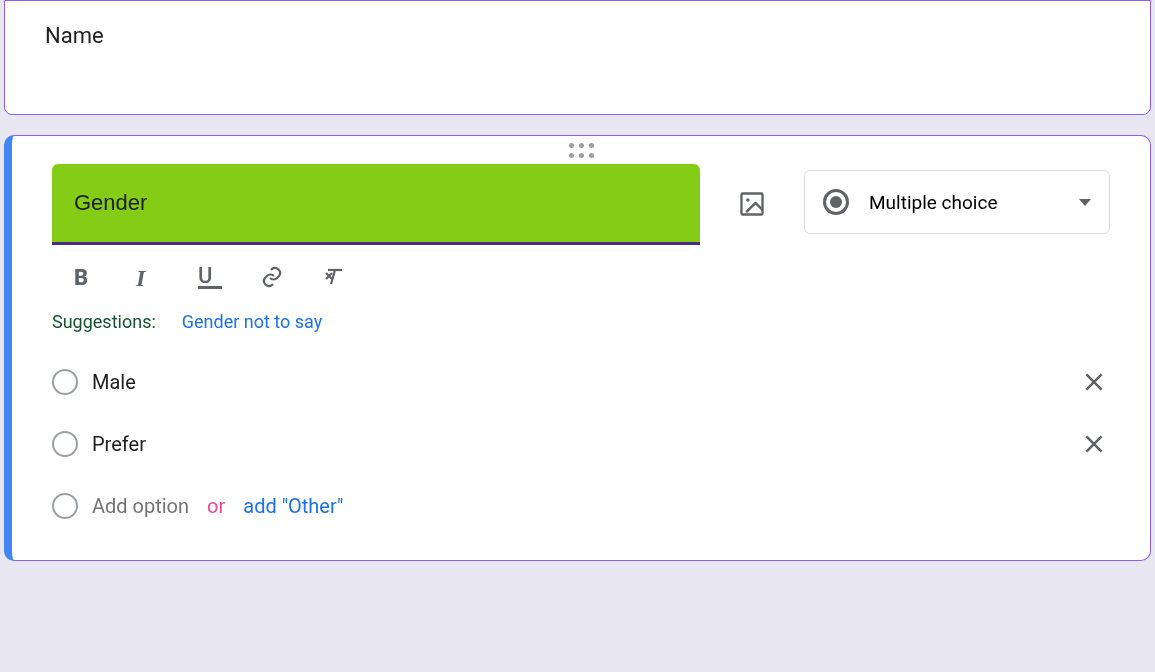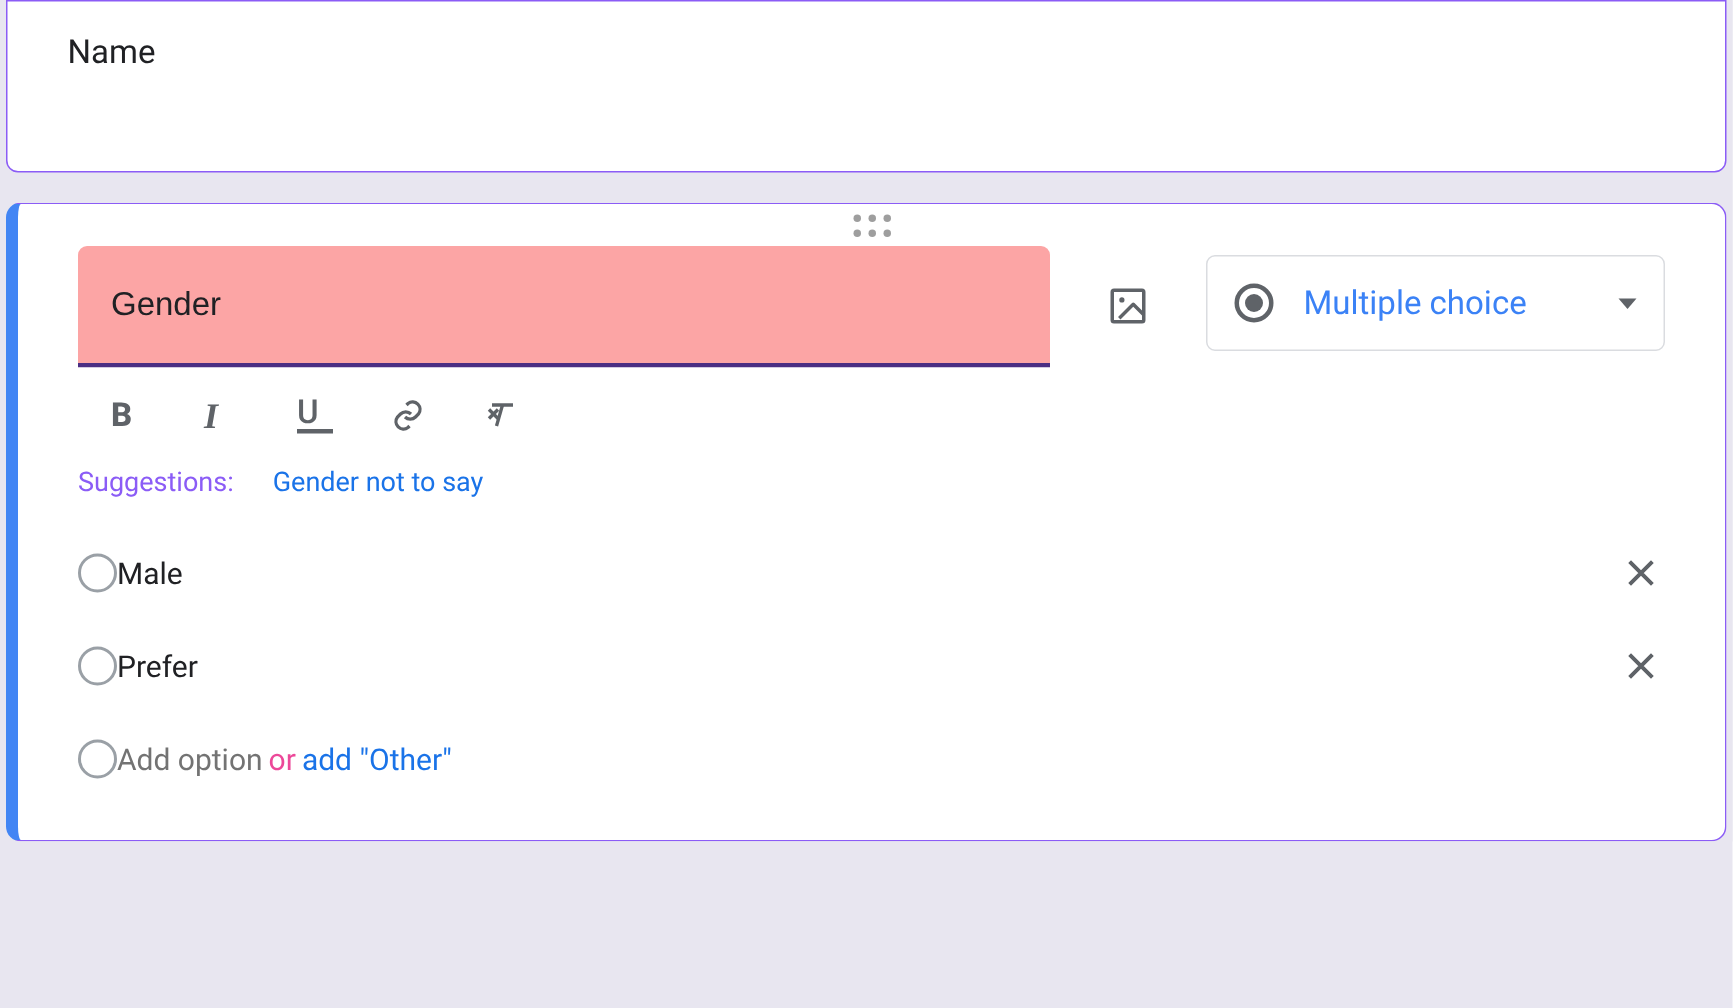--- a/index.html
+++ b/index.html
@@ -58,21 +58,21 @@
   }
   .drag-dots {
     display:grid; grid-template-columns:repeat(3,5px); grid-template-rows:repeat(2,5px);
     gap: 5px;
   }
   .drag-dots span { width:5px; height:5px; border-radius:50%; background:#9e9e9e; }
 
   .edit-row { display:flex; align-items:flex-start; gap: 28px; }
   .question-input {
     flex: 0 0 648px;
-    background: #fca5a5;
+    background: #84cc16;
     border: none;
     border-bottom: 3px solid #4b2e83;
     font-size: 22px;
     padding: 26px 22px;
     outline: none;
     color: #202124;
     border-radius: 6px 6px 0 0;
   }
   .image-btn {
     width: 48px; height: 48px;
@@ -94,35 +94,35 @@
     padding: 0 18px;
     gap: 20px;
     cursor: pointer;
     background:#fff;
   }
   .radio-glyph {
     width:26px; height:26px; border:3px solid #5f6368; border-radius:50%;
     display:flex; align-items:center; justify-content:center;
   }
   .radio-glyph .in { width:12px; height:12px; background:#5f6368; border-radius:50%; }
-  .type-label { font-size:22px; color:#3b82f6; flex:1; }
+  .type-label { font-size:19px; color:#000000; flex:1; }
   .caret { width:0; height:0; border-left:6px solid transparent; border-right:6px solid transparent; border-top:7px solid #5f6368; }
 
   .toolbar { display:flex; gap: 34px; padding: 18px 20px 10px 20px; color:#5f6368; align-items:center; }
   .tbtn { cursor:pointer; display:flex; align-items:center; justify-content:center; width:28px; height:28px; }
   .tbtn svg, .tbtn .g { width:24px; height:24px; color:#5f6368; }
   .bold { font-weight:800; font-size:22px; }
   .italic { font-style:italic; font-family: 'Times New Roman', serif; font-weight:bold; font-size:24px; }
   .underline { font-size:22px; font-weight:500; border-bottom:3px solid #5f6368; padding-bottom:2px; line-height:1; }
 
   .suggest-row { display:flex; align-items:center; gap: 26px; padding: 10px 0 16px 0; font-size:18px; }
-  .suggest-label { color:#8b5cf6; }
+  .suggest-label { color:#14532d; }
   .suggest-chip { color:#1a73e8; cursor:pointer; }
 
-  .option-row { display:flex; align-items:center; gap: 0; height: 56px; margin: 6px 0; }
+  .option-row { display:flex; align-items:center; gap: 14px; height: 56px; margin: 6px 0; }
   .radio-empty { width:26px; height:26px; border:2.5px solid #9aa0a6; border-radius:50%; flex-shrink:0; }
   .opt-text { font-size:20px; flex:1; color:#202124; }
   .opt-text.hint { color:#737373; }
   .remove-x { color:#5f6368; cursor:pointer; display:flex; align-items:center; justify-content:center; width:32px; height:32px; }
   .remove-x svg { width:26px; height:26px; }
   .or-word { color:#ec4899; font-size:20px; margin:0 4px; }
   .add-other { color:#1a73e8; font-size:20px; cursor:pointer; }
 
 </style>
 </head>

